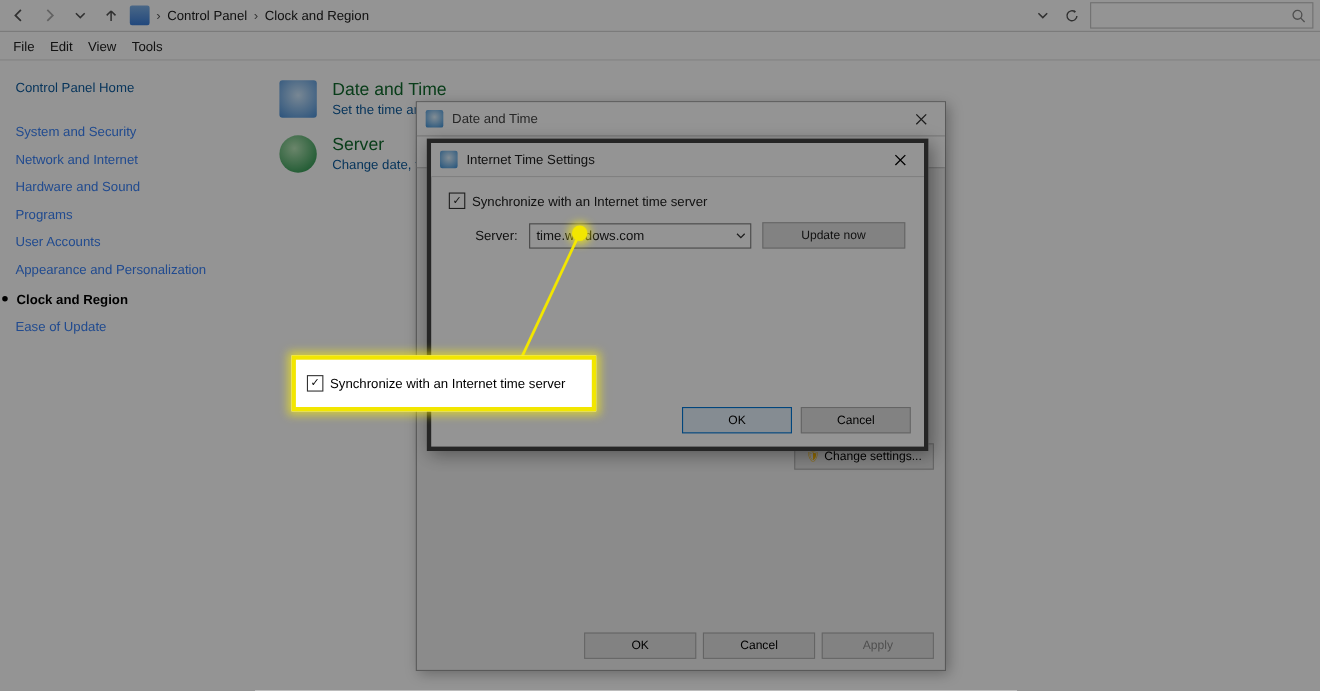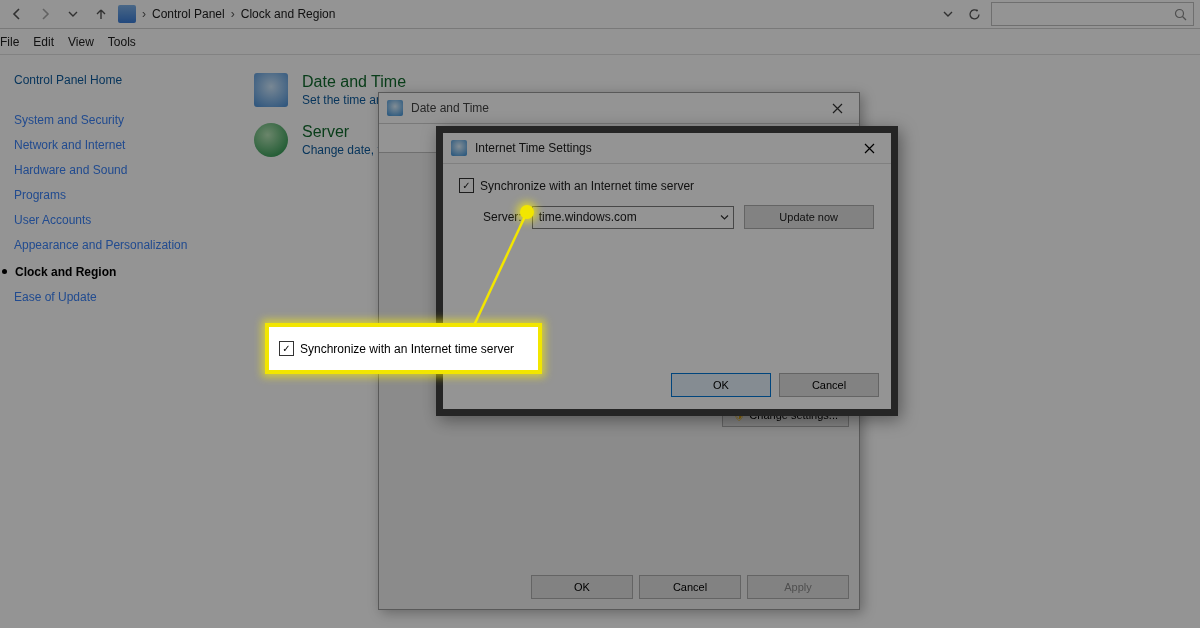--- a/index.html
+++ b/index.html
@@ -59,21 +59,21 @@
     padding-right: 6px;
     color: #888;
   }
 
   
   .menubar {
     height: 25px;
     display: flex;
     align-items: center;
     gap: 14px;
-    padding: 0 0;
+    padding: 0 12px;
     border-bottom: 1px solid #e0e0e0;
     color: #202020;
   }
 
   
   .body-area {
     display: flex;
     height: calc(628px - 28px - 25px);
   }
   .sidebar {
@@ -193,24 +193,23 @@
     display: flex; justify-content: flex-end; gap: 6px;
     padding-right: 10px;
   }
 
   
   .inner-dialog {
     position: absolute;
     left: 388px; top: 126px;
     width: 448px; height: 276px;
     background: #fff;
-    border: 7px solid #404040;
+    border: 4px solid #404040;
     box-shadow: 3px 4px 16px rgba(0,0,0,0.4);
     z-index: 20;
-    margin-left: 48px;
   }
   .inner-dialog .titlebar {
     height: 30px;
     background: #fff;
     display: flex; align-items: center;
     padding: 0 8px; gap: 8px;
     border-bottom: 1px solid #dcdcdc;
     color: #202020;
     position: relative;
   }

